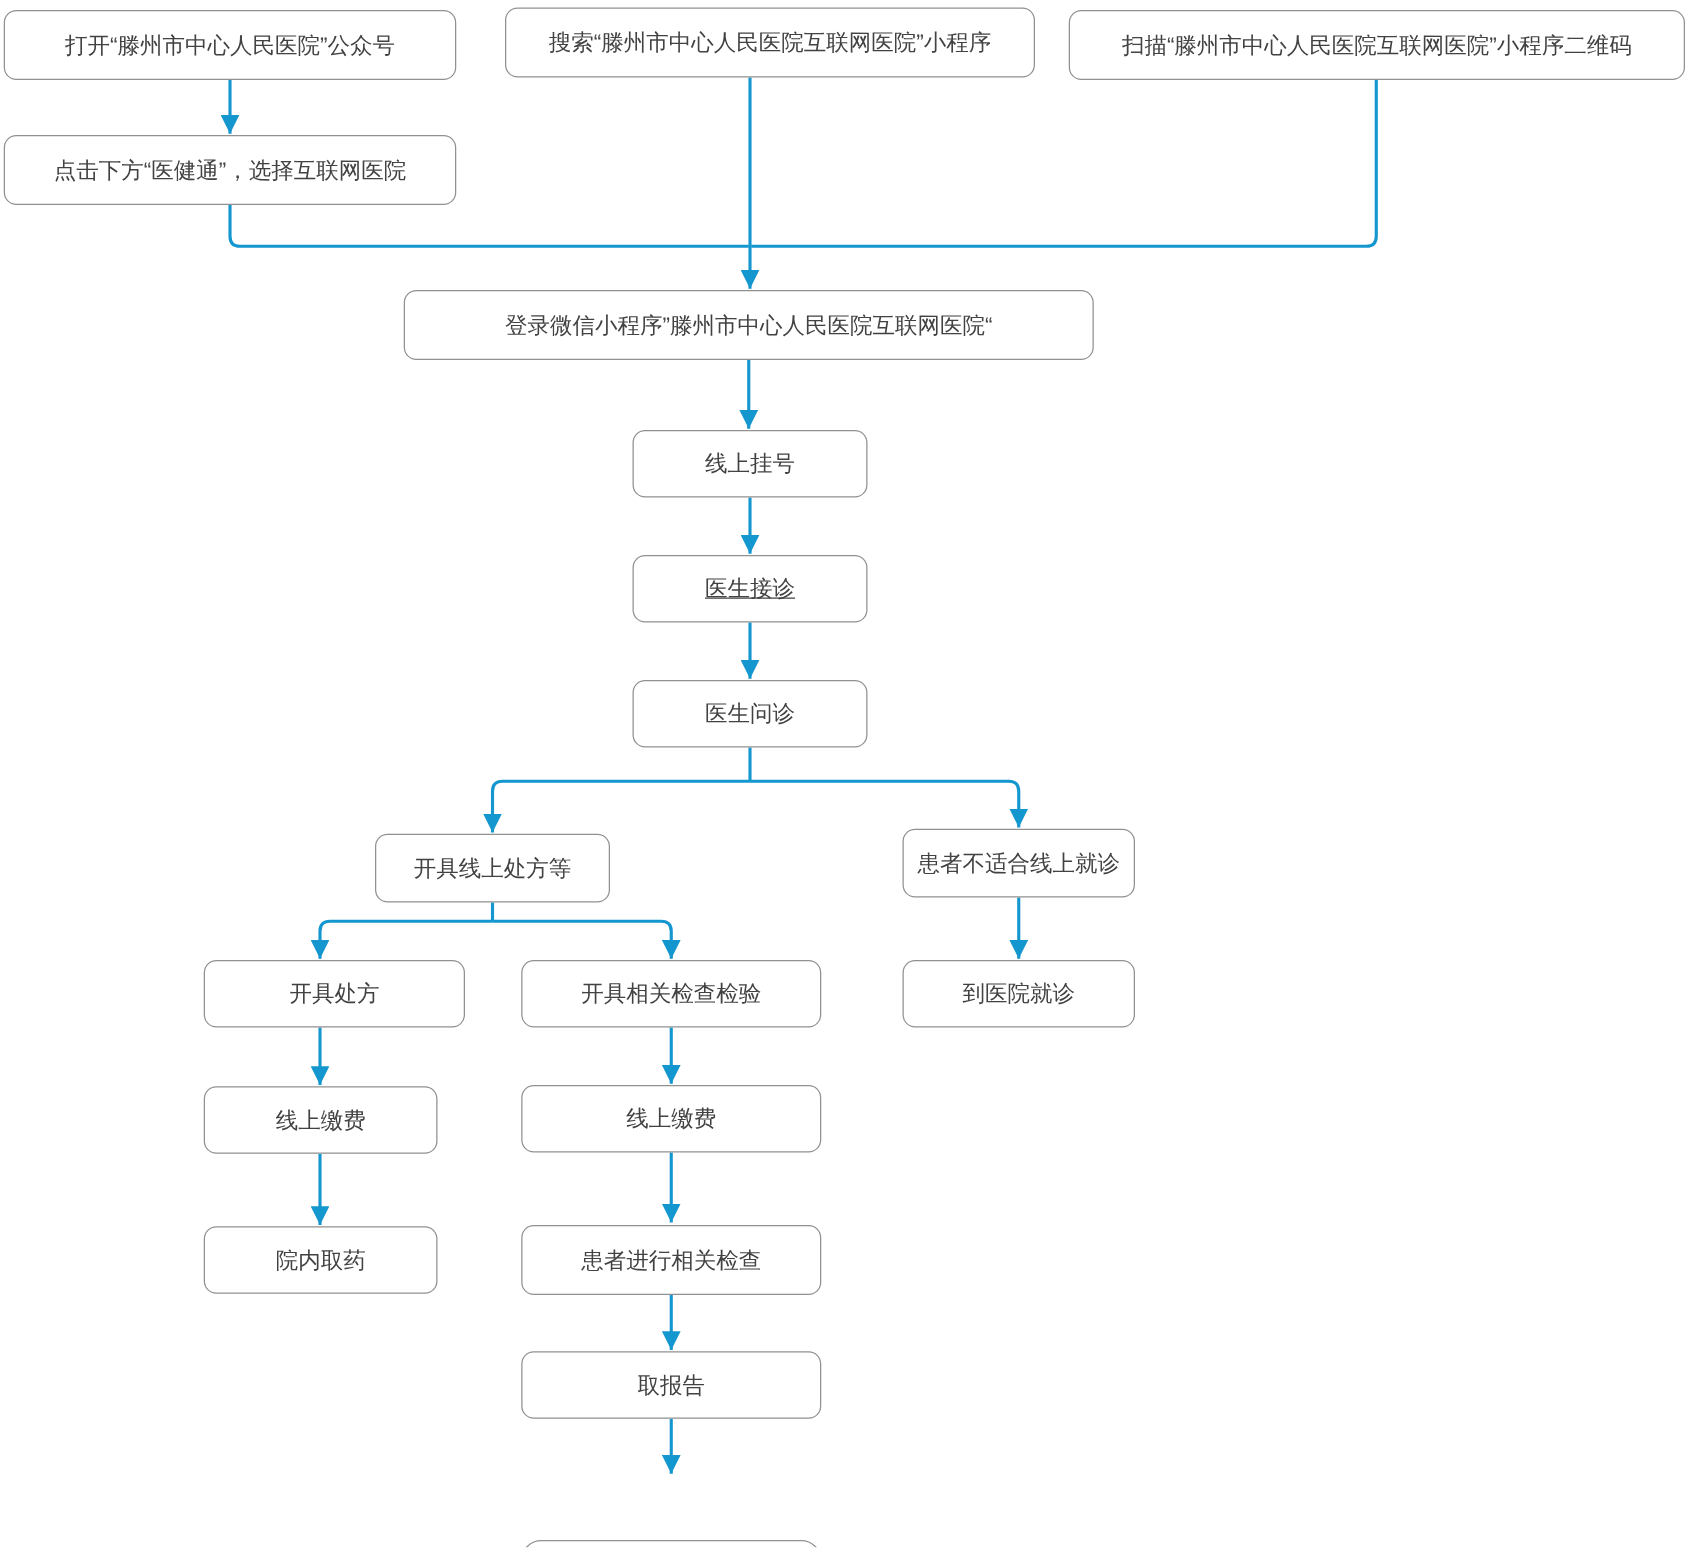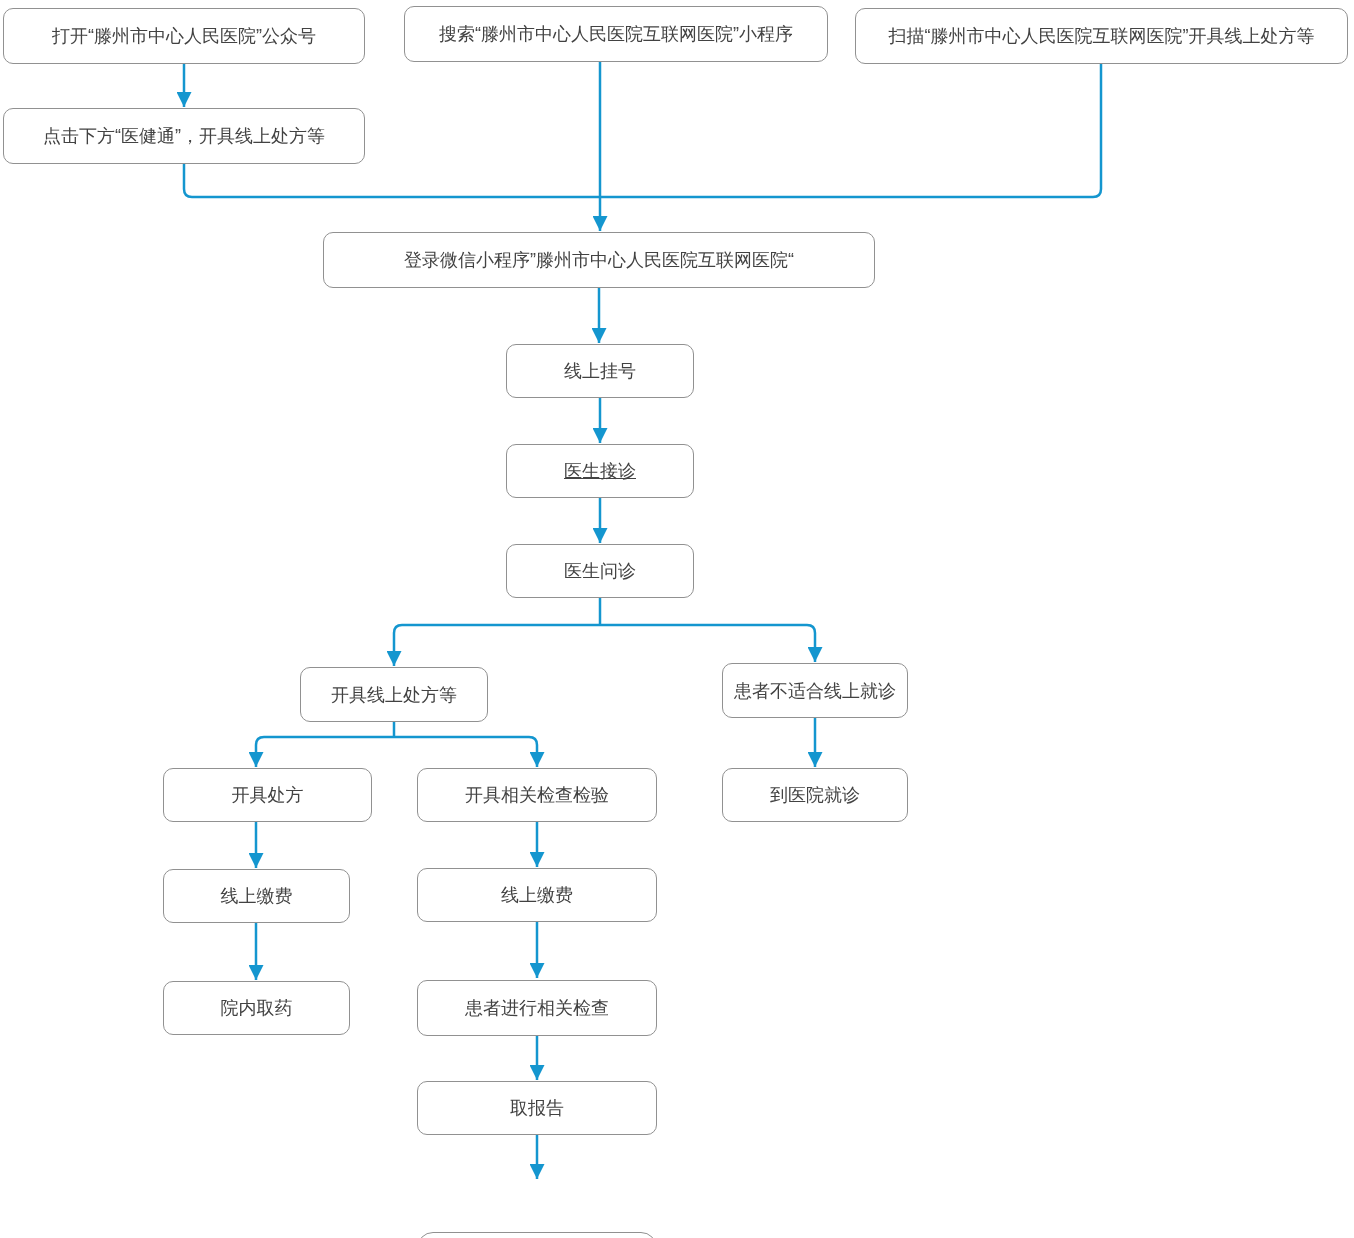--- a/index.html
+++ b/index.html
@@ -66,23 +66,23 @@
       <path d="M256,822 V868" marker-end="url(#arrow)"></path>
       <path d="M537,822 V867" marker-end="url(#arrow)"></path>
       <path d="M256,923 V980" marker-end="url(#arrow)"></path>
       <path d="M537,922 V978" marker-end="url(#arrow)"></path>
       <path d="M537,1035 V1080" marker-end="url(#arrow)"></path>
       <path d="M537,1135 V1179" marker-end="url(#arrow)"></path>
     </g>
   </svg>
 
   <div class="node" style="left:3px;   top:8px;    width:362px; height:56px;">打开“滕州市中心人民医院”公众号</div>
-  <div class="node" style="left:3px;   top:108px;  width:362px; height:56px;">点击下方“医健通”，开具线上处方等</div>
+  <div class="node" style="left:3px;   top:108px;  width:362px; height:56px;">点击下方“医健通”，选择互联网医院</div>
   <div class="node" style="left:404px; top:6px;    width:424px; height:56px;">搜索“滕州市中心人民医院互联网医院”小程序</div>
-  <div class="node" style="left:855px; top:8px;    width:493px; height:56px;">扫描“滕州市中心人民医院互联网医院”开具线上处方等</div>
+  <div class="node" style="left:855px; top:8px;    width:493px; height:56px;">扫描“滕州市中心人民医院互联网医院”小程序二维码</div>
   <div class="node" style="left:323px; top:232px;  width:552px; height:56px;">登录微信小程序”滕州市中心人民医院互联网医院“</div>
   <div class="node" style="left:506px; top:344px;  width:188px; height:54px;">线上挂号</div>
   <div class="node" style="left:506px; top:444px;  width:188px; height:54px;text-decoration:underline;">医生接诊</div>
   <div class="node" style="left:506px; top:544px;  width:188px; height:54px;">医生问诊</div>
   <div class="node" style="left:300px; top:667px;  width:188px; height:55px;">开具线上处方等</div>
   <div class="node" style="left:722px; top:663px;  width:186px; height:55px;">患者不适合线上就诊</div>
   <div class="node" style="left:163px; top:768px;  width:209px; height:54px;">开具处方</div>
   <div class="node" style="left:417px; top:768px;  width:240px; height:54px;">开具相关检查检验</div>
   <div class="node" style="left:722px; top:768px;  width:186px; height:54px;">到医院就诊</div>
   <div class="node" style="left:163px; top:869px;  width:187px; height:54px;">线上缴费</div>

